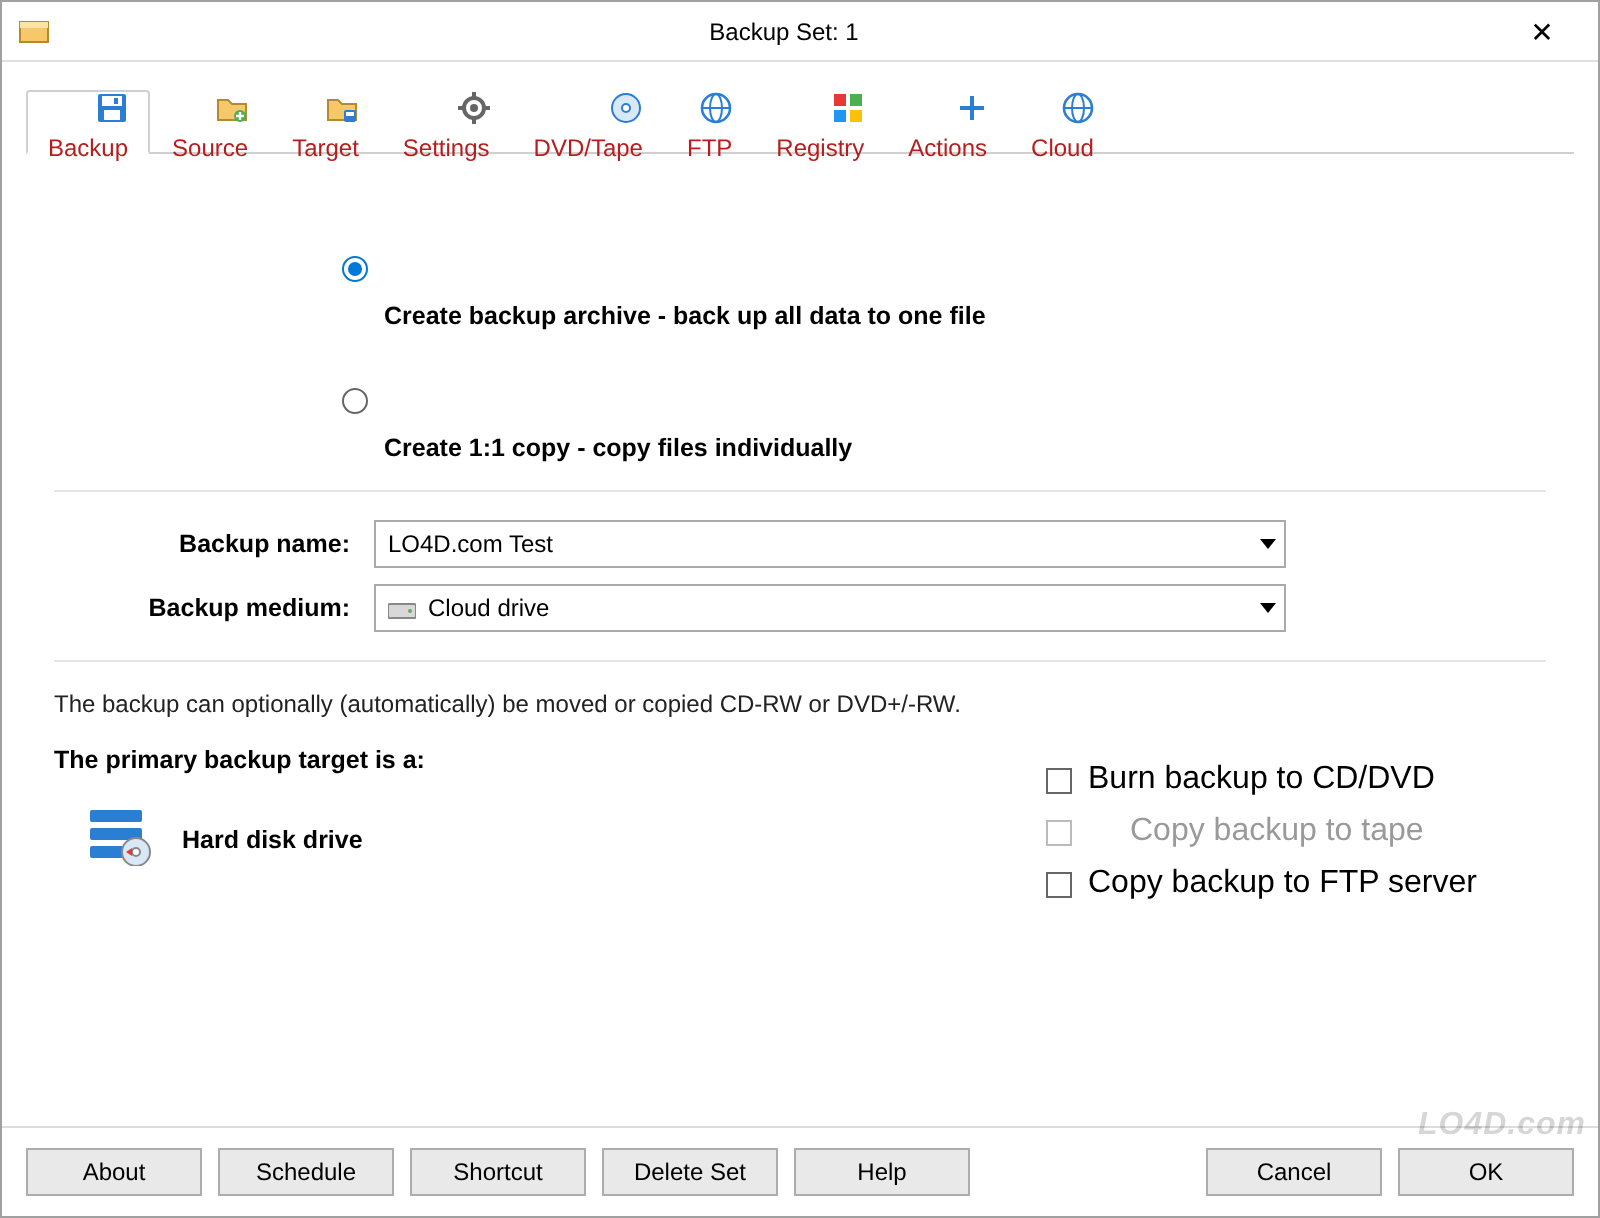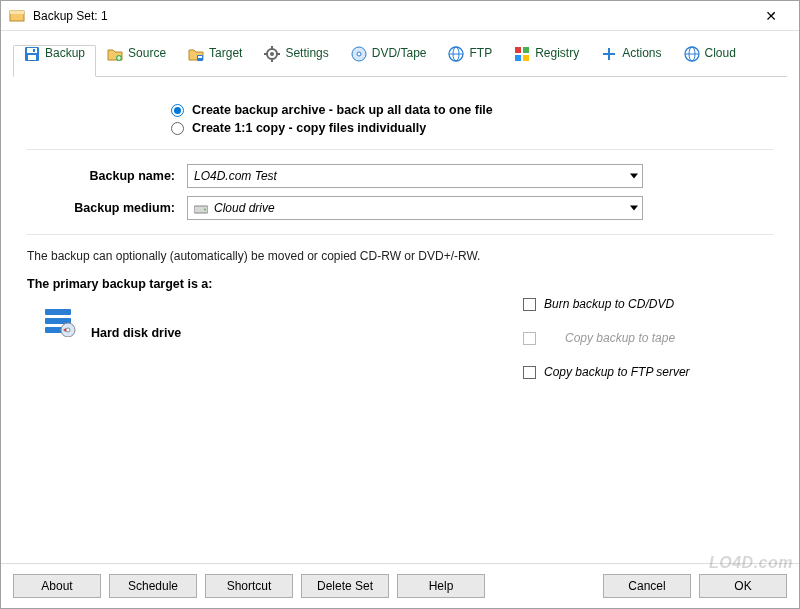--- a/index.html
+++ b/index.html
@@ -21,94 +21,94 @@
     }
     .titlebar {
       height: 30px;
       background: #fff;
       border-bottom: 1px solid #e0e0e0;
       display: flex;
       align-items: center;
       padding: 0 8px;
     }
     .titlebar .app-icon { width: 16px; height: 16px; margin-right: 8px; display: flex; align-items: center; justify-content: center; }
-    .titlebar .title { flex: 1; font-size: 12px; }
+    .titlebar .title { flex: 1; font-size: 12px; text-align: center; }
     .titlebar .close { width: 40px; text-align: center; font-size: 14px; cursor: default; }
     .content {
       flex: 1;
       padding: 14px 12px 0 12px;
       display: flex;
       flex-direction: column;
     }
     .tabs {
       display: flex;
       border-bottom: 1px solid #d0d0d0;
       height: 32px;
     }
     .tab {
       display: flex;
-      align-items: flex-start;
+      align-items: flex-end;
       gap: 5px;
       padding: 0 10px;
       height: 32px;
       border: 1px solid transparent;
       border-bottom: none;
       cursor: default;
       font-size: 12px;
-      color: #14532d;
+      color: #b91c1c;
       position: relative;
+      flex-direction: column;
     }
     .tab.active {
       background: #fff;
       border: 1px solid #d0d0d0;
       border-bottom: 1px solid #fff;
       margin-bottom: -1px;
       border-top-left-radius: 2px;
       border-top-right-radius: 2px;
     }
     .tab .icon { width: 16px; height: 16px; display: flex; align-items: center; justify-content: center; }
     .tab-panel {
       flex: 1;
       padding: 22px 14px 10px 14px;
     }
     .radio-row { display: flex; align-items: center; gap: 8px; margin: 4px 0 4px 144px; }
-    .radio-row .rlabel { font-weight: bold; font-size: 12.5px; }
+    .radio-row .rlabel { font-weight: bold; font-size: 12.5px; margin-top: 48px; }
     .radio-outer {
       width: 13px; height: 13px; border-radius: 50%; border: 1px solid #0078d7; display: flex; align-items: center; justify-content: center; background: #fff;
     }
     .radio-outer.checked::after { content: ""; width: 7px; height: 7px; border-radius: 50%; background: #0078d7; display: block; }
     .radio-outer.unchecked { border-color: #666; }
     hr.sep { border: none; border-top: 1px solid #e4e4e4; margin: 14px 0; }
     .form-row { display: flex; align-items: center; margin: 8px 0; }
     .form-row .flabel { width: 160px; text-align: right; padding-right: 12px; font-weight: bold; font-size: 12.5px; }
     .combo {
       flex: 1;
       max-width: 456px;
       height: 24px;
       border: 1px solid #a9a9a9;
       background: #fff;
       display: flex;
       align-items: center;
       padding: 0 6px;
       position: relative;
       font-size: 12px;
-      font-style: italic;
     }
     .combo .arrow {
       position: absolute; right: 4px; top: 50%; transform: translateY(-50%);
       width: 0; height: 0; border-left: 4px solid transparent; border-right: 4px solid transparent; border-top: 5px solid #000;
     }
     .note { color: #222; margin: 6px 0 14px 0; }
     .cols { display: flex; }
     .col-left { flex: 1; }
     .col-right { width: 250px; }
     .primary-label { font-weight: bold; font-size: 12.5px; margin-bottom: 16px; }
-    .hdd-row { display: flex; align-items: flex-end; gap: 14px; margin-left: 16px; }
+    .hdd-row { display: flex; align-items: center; gap: 14px; margin-left: 16px; }
     .hdd-row .hdd-text { font-weight: bold; font-size: 12.5px; }
-    .cb-row { display: flex; align-items: center; gap: 8px; margin: 20px 0; font-size: 12px; font-style: italic; }
+    .cb-row { display: flex; align-items: center; gap: 8px; margin: 8px 0; font-size: 16px; }
     .cb { width: 13px; height: 13px; border: 1px solid #666; background: #fff; }
     .cb.disabled { border-color: #bbb; }
     .cb-row.disabled { color: #9a9a9a; gap: 29px; }
     .button-bar {
       border-top: 1px solid #dcdcdc;
       padding: 10px 12px;
       display: flex;
       gap: 8px;
       align-items: center;
     }

